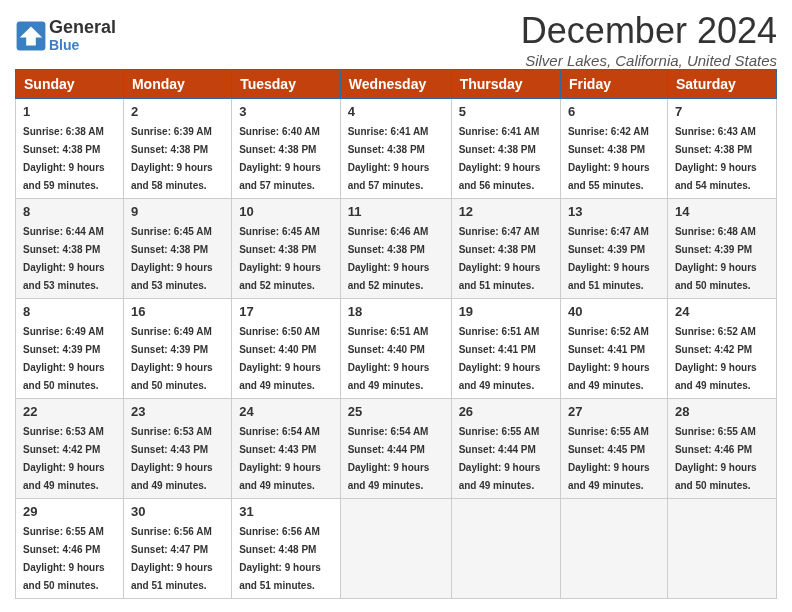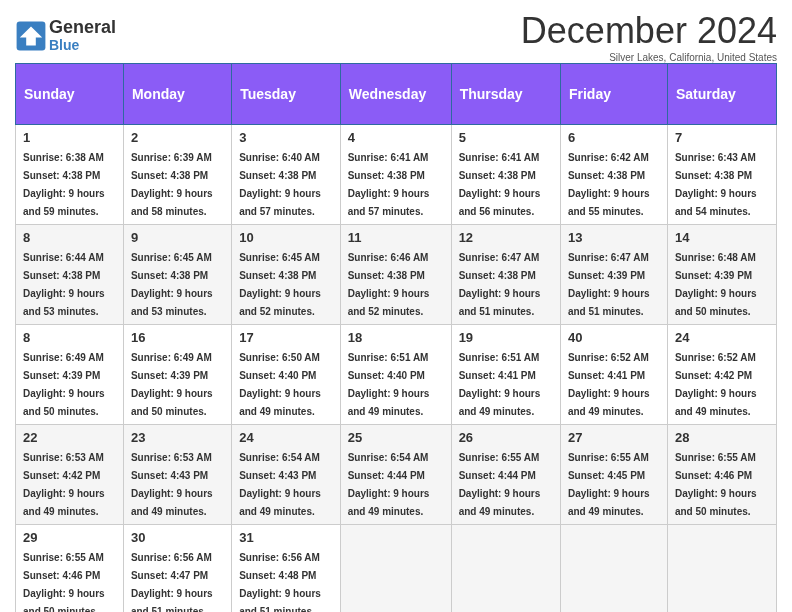--- a/index.html
+++ b/index.html
@@ -42,33 +42,34 @@
     }
     .title-section {
       text-align: right;
     }
     .month-title {
       font-size: 36px;
       font-weight: normal;
       color: #333;
     }
     .location {
-      font-size: 10px;
+      font-size: 15px;
       color: #555;
+      font-style: italic;
     }
     .calendar {
       width: 100%;
       border-collapse: collapse;
       border: 1px solid #ccc;
     }
     .calendar th {
-      background-color: #8b5cf6;
+      background-color: #c2410c;
       color: white;
       text-align: left;
-      padding: 22px 8px;
+      padding: 6px 8px;
       font-size: 14px;
       font-weight: bold;
       border: 1px solid #2e6aa0;
     }
     .calendar td {
       vertical-align: top;
       padding: 5px 7px;
       border: 1px solid #ccc;
       width: 113px;
       min-height: 80px;

